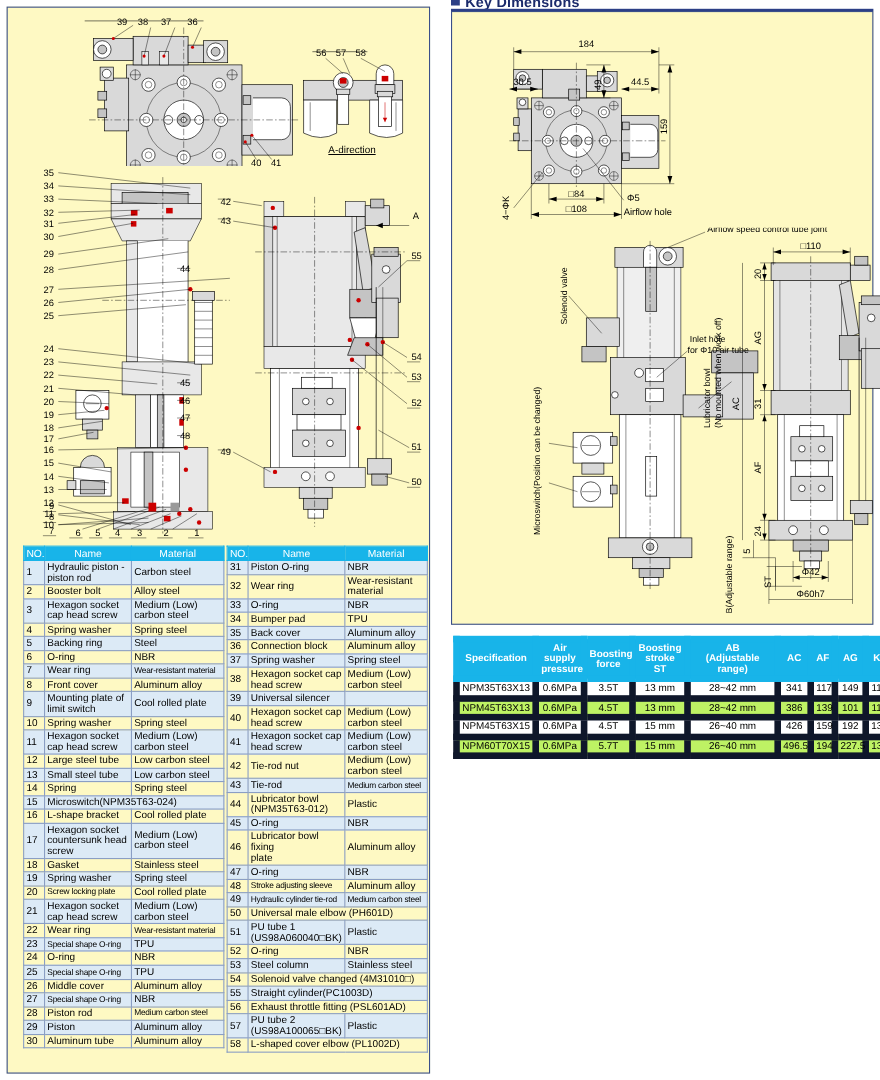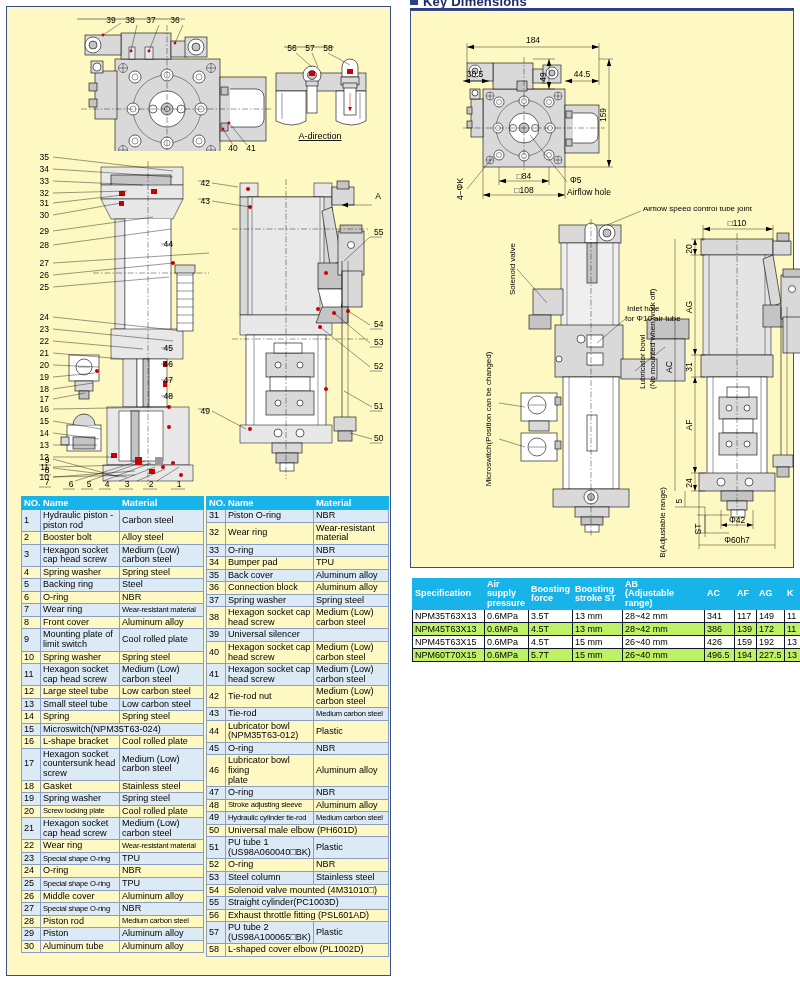--- a/index.html
+++ b/index.html
@@ -53,22 +53,22 @@
     table-layout: fixed;
   }
   .parts-table th, .parts-table td {
     border: 1px solid #8a9ec4;
     padding: 1px 2px;
     vertical-align: middle;
   }
   .parts-table thead th {
     background: #18b4e9;
     color: #ffffff;
-    font-weight: bold;
-    text-align: left;
+    font-weight: normal;
+    text-align: center;
     height: 13px;
     font-size: 9.4px;
     border-color: #18b4e9;
   }
   .parts-table tbody tr.alt td { background: #dceaf6; }
   .parts-table td.no  { text-align: left; width: 20px; }
   .parts-table td.nm  { }
   .parts-table td.mt  { }
   .tiny { font-size: 7.6px; letter-spacing: -.2px; }
 
@@ -85,23 +85,23 @@
     position: absolute; left: 412px; top: 578px;
     width: 382px;
   }
   .spec-table {
     width: 382px;
     font-size: 9px;
     line-height: 1.05;
     table-layout: fixed;
   }
   .spec-table th, .spec-table td {
-    border: 1px solid #0f172a;
+    border: 6px solid #0f172a;
     padding: 1px 2px;
-    text-align: left;
+    text-align: center;
     vertical-align: middle;
   }
   .spec-table thead th {
     background: #18b4e9; color: #fff; font-weight: bold;
     border-color: #18b4e9;
     height: 24px;
     font-size: 9px;
   }
   .spec-table tbody tr.alt td { background: #bef264; }
   .spec-table tbody td { height: 13px; }
@@ -853,21 +853,21 @@
             <td class="nm">O-ring</td>
             <td class="mt">NBR</td>
           </tr>
           <tr class="alt">
             <td class="no">53</td>
             <td class="nm">Steel column</td>
             <td class="mt">Stainless steel</td>
           </tr>
           <tr>
             <td class="no">54</td>
-            <td class="nm" colspan="2">Solenoid valve mounted (4M31010□)</td>
+            <td class="nm" colspan="2">Solenoid valve changed (4M31010□)</td>
           </tr>
           <tr class="alt">
             <td class="no">55</td>
             <td class="nm" colspan="2">Straight cylinder(PC1003D)</td>
           </tr>
           <tr>
             <td class="no">56</td>
             <td class="nm" colspan="2">Exhaust throttle fitting (PSL601AD)</td>
           </tr>
           <tr class="alt">
@@ -1233,21 +1233,21 @@
             <td>11</td>
           </tr>
           <tr class="alt">
             <td>NPM45T63X13</td>
             <td>0.6MPa</td>
             <td>4.5T</td>
             <td>13 mm</td>
             <td>28~42 mm</td>
             <td>386</td>
             <td>139</td>
-            <td>172</td>
+            <td>101</td>
             <td>11</td>
           </tr>
           <tr>
             <td>NPM45T63X15</td>
             <td>0.6MPa</td>
             <td>4.5T</td>
             <td>15 mm</td>
             <td>26~40 mm</td>
             <td>426</td>
             <td>159</td>

